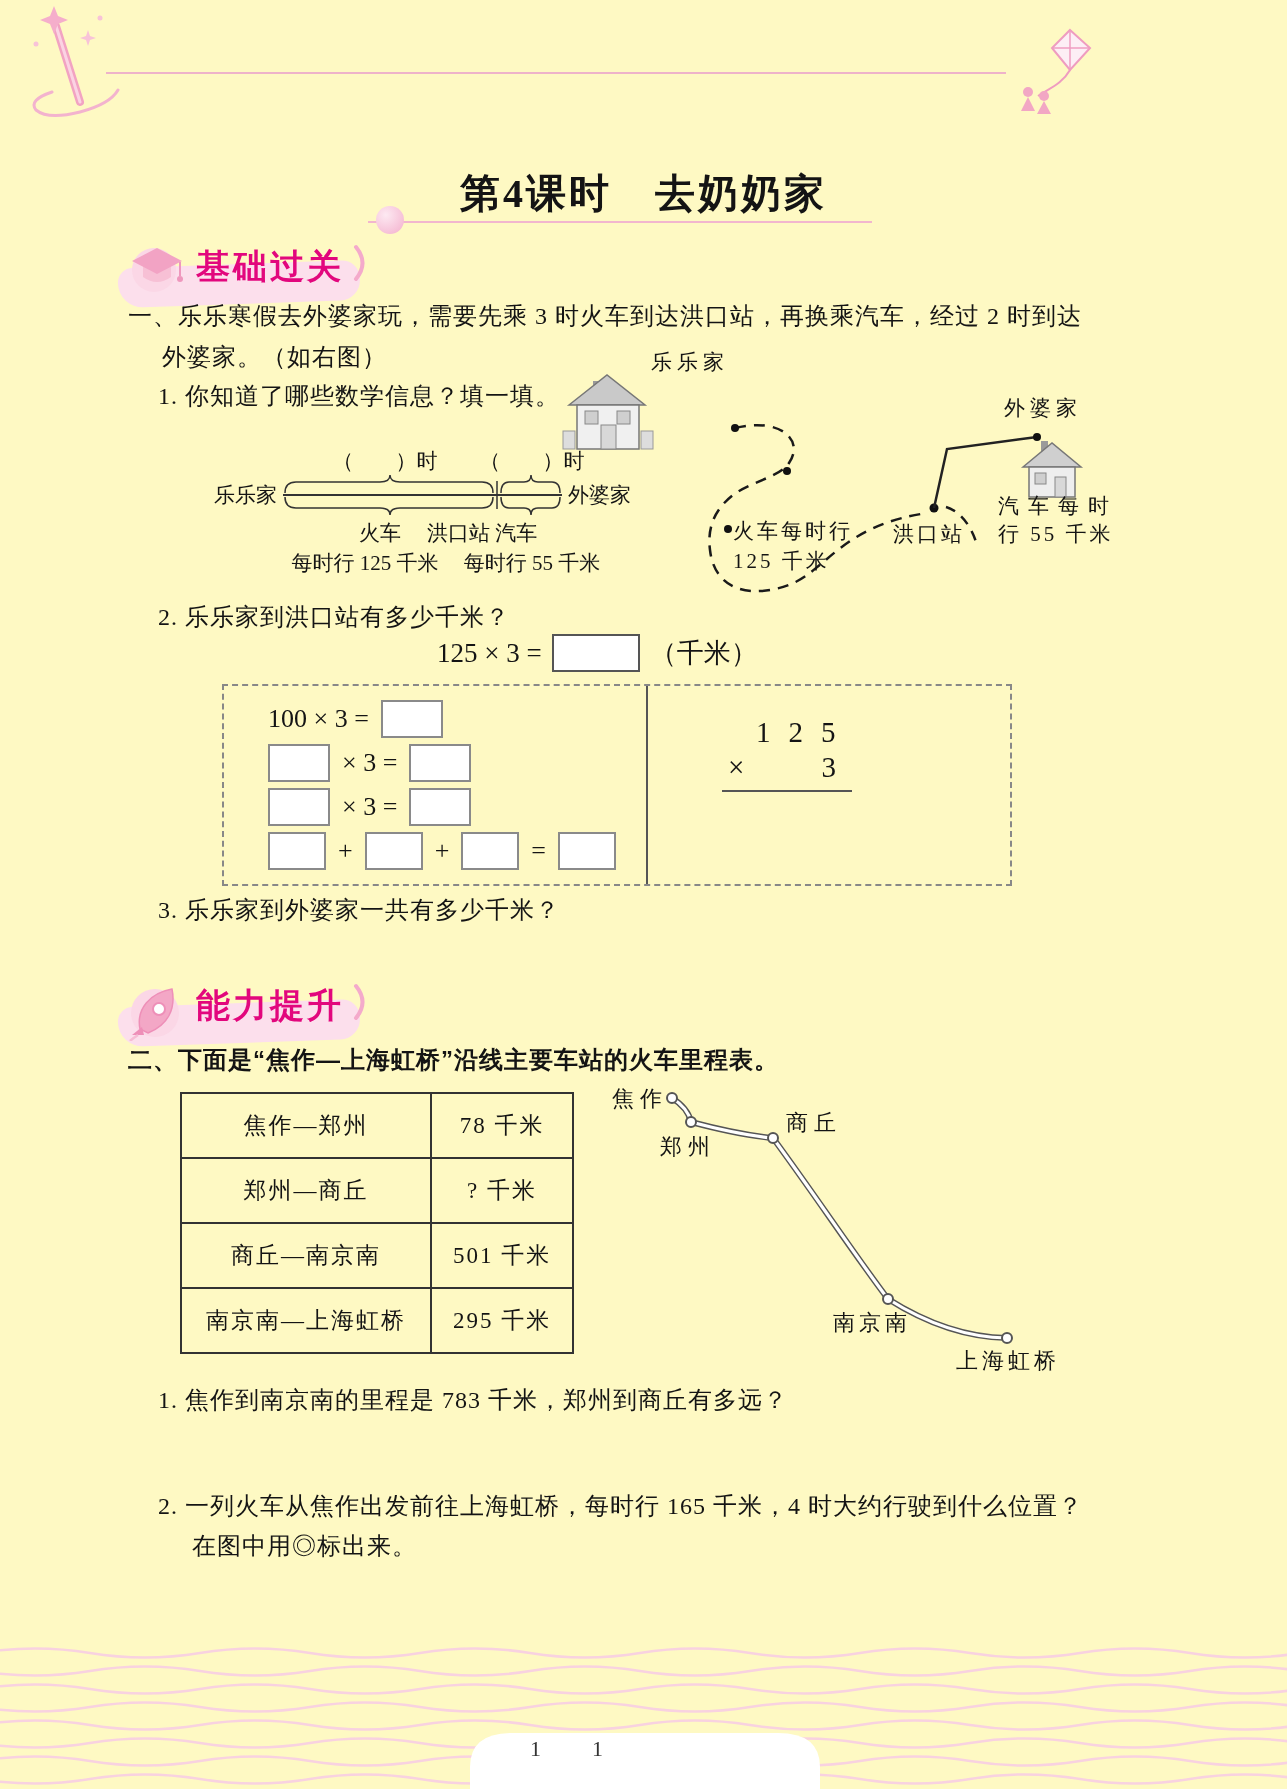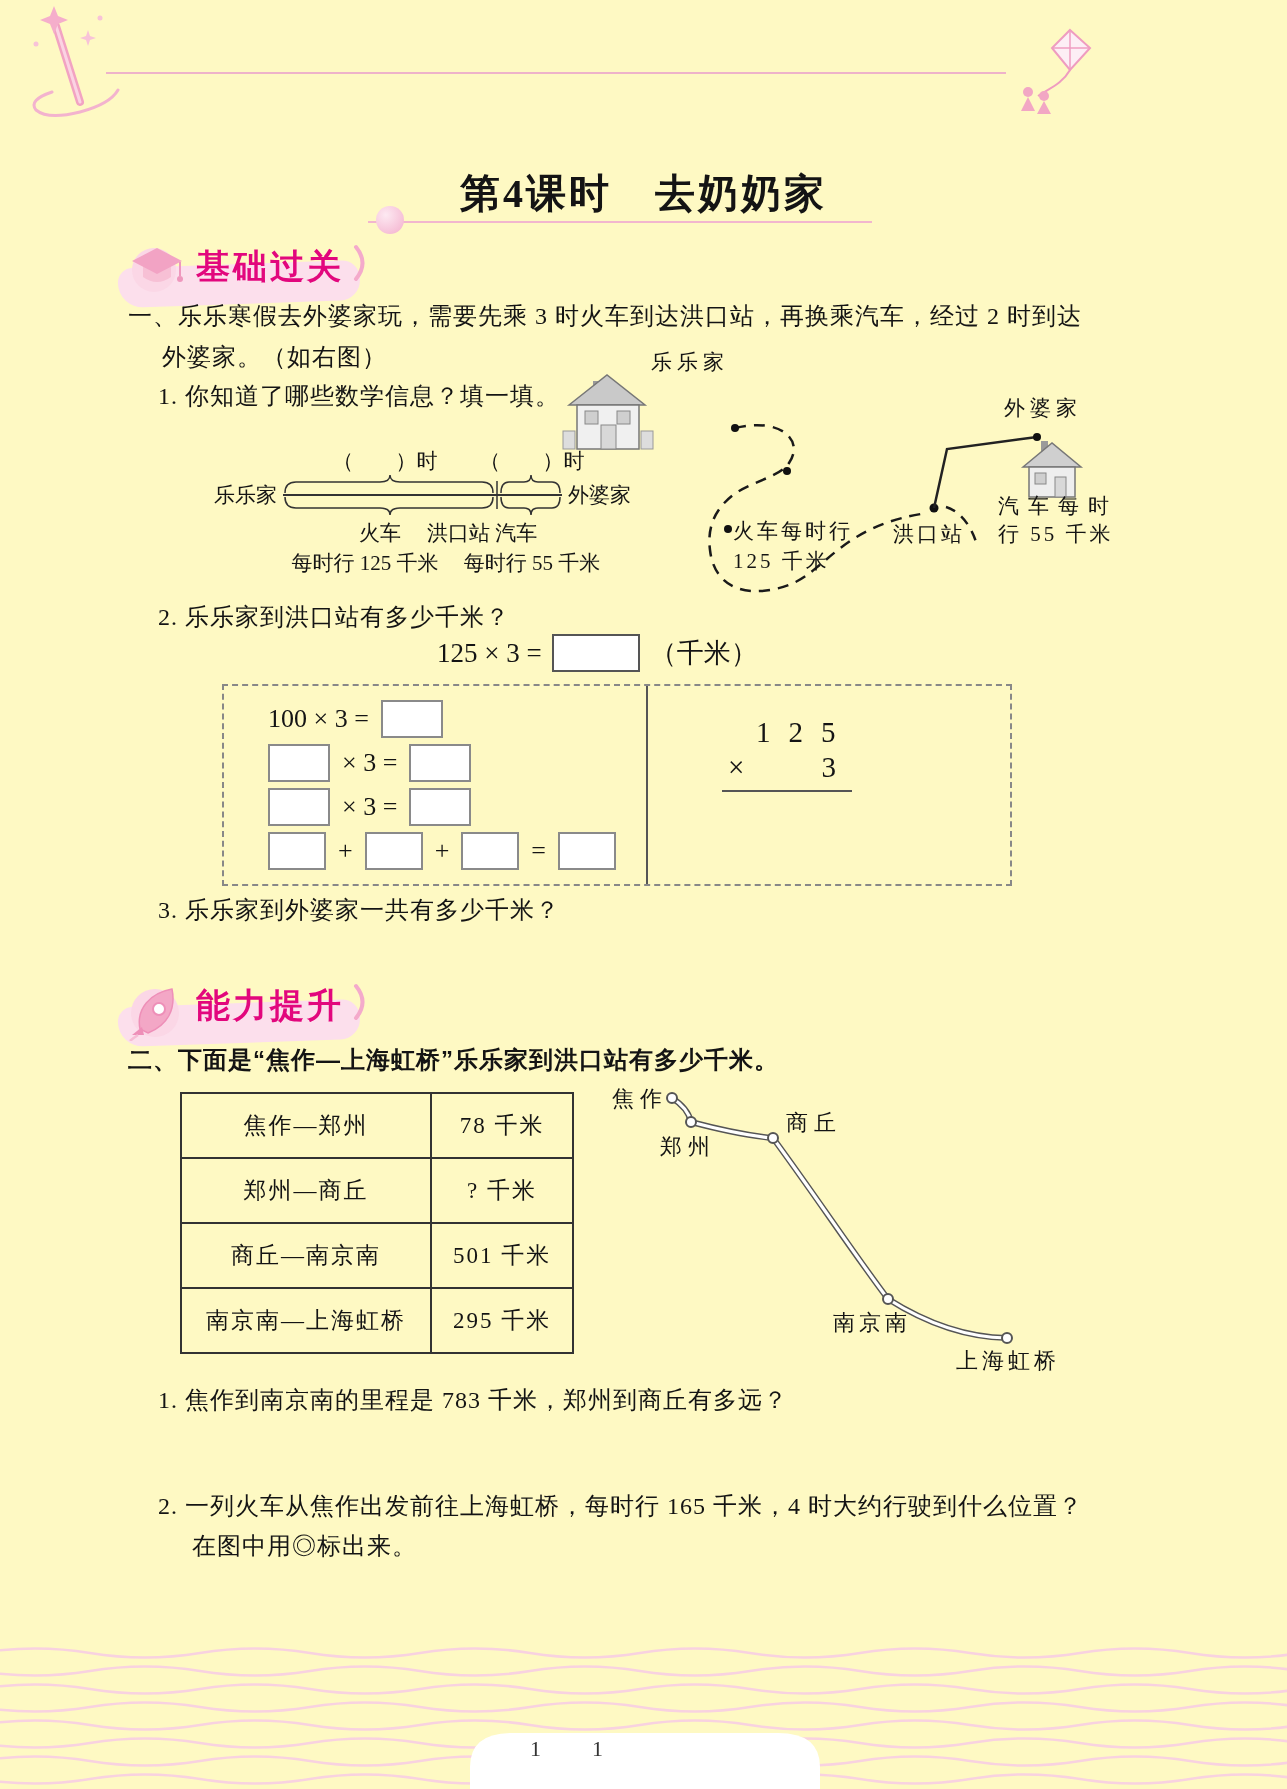--- a/index.html
+++ b/index.html
@@ -206,21 +206,21 @@
       <circle cx="31" cy="26" r="6" fill="#fff" stroke="#ee8fb8" stroke-width="2"></circle>
       <path d="M14,44 L4,52 L16,52 Z" fill="#ee8fb8"></path>
       <path d="M10,52 q-6,4 -8,6" stroke="#f6bcd4" stroke-width="2.5" fill="none"></path>
     </svg>
     <span class="badge-label">能力提升</span>
     <svg class="badge-tail" width="18" height="38" viewBox="0 0 18 38">
       <path d="M4,3 Q17,19 4,35" stroke="#f4aacb" stroke-width="4" fill="none" stroke-linecap="round"></path>
     </svg>
   </div>
 
-  <div class="abs t24 t-sans-bold" style="left:128px;top:1044px;">二、下面是“焦作—上海虹桥”乐乐家到洪口站有多少千米。</div>
+  <div class="abs t24 t-sans-bold" style="left:128px;top:1044px;">二、下面是“焦作—上海虹桥”沿线主要车站的火车里程表。</div>
 
   <table class="abs mileage" style="left:180px;top:1092px;">
     <tbody>
       <tr>
         <td class="c1">焦作—郑州</td>
         <td class="c2">78 千米</td>
       </tr>
       <tr>
         <td class="c1">郑州—商丘</td>
         <td class="c2">? 千米</td>

